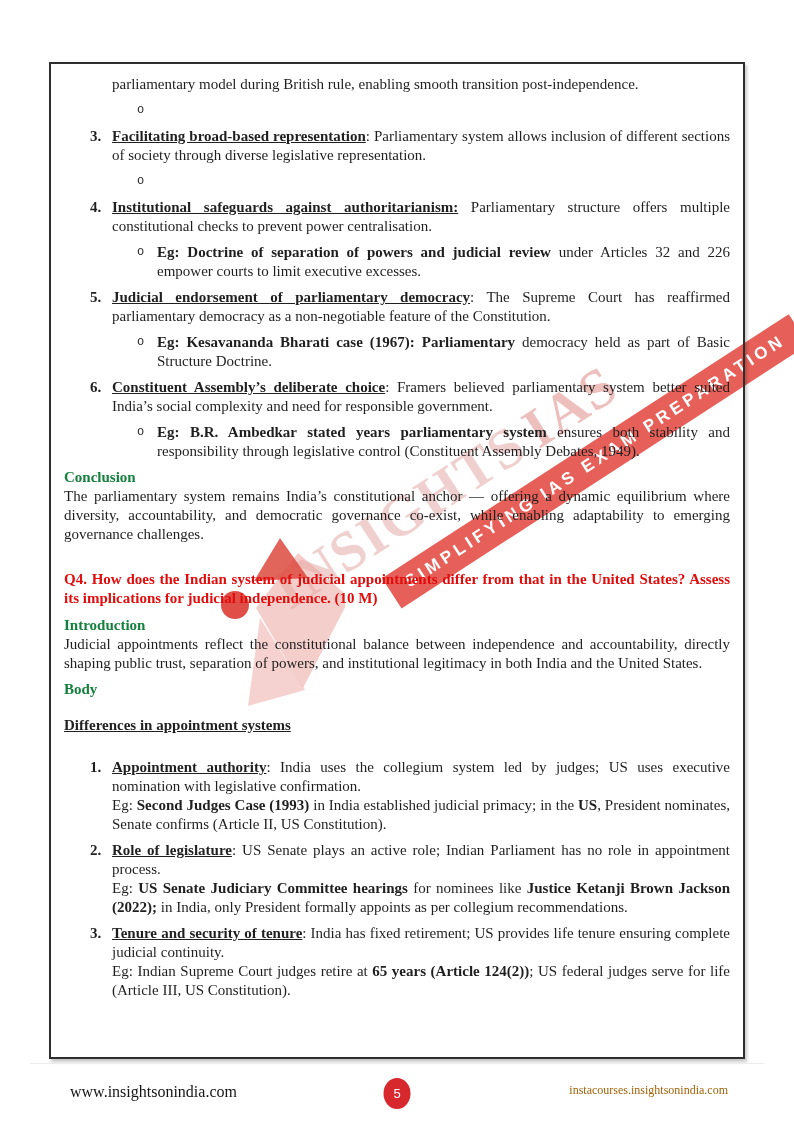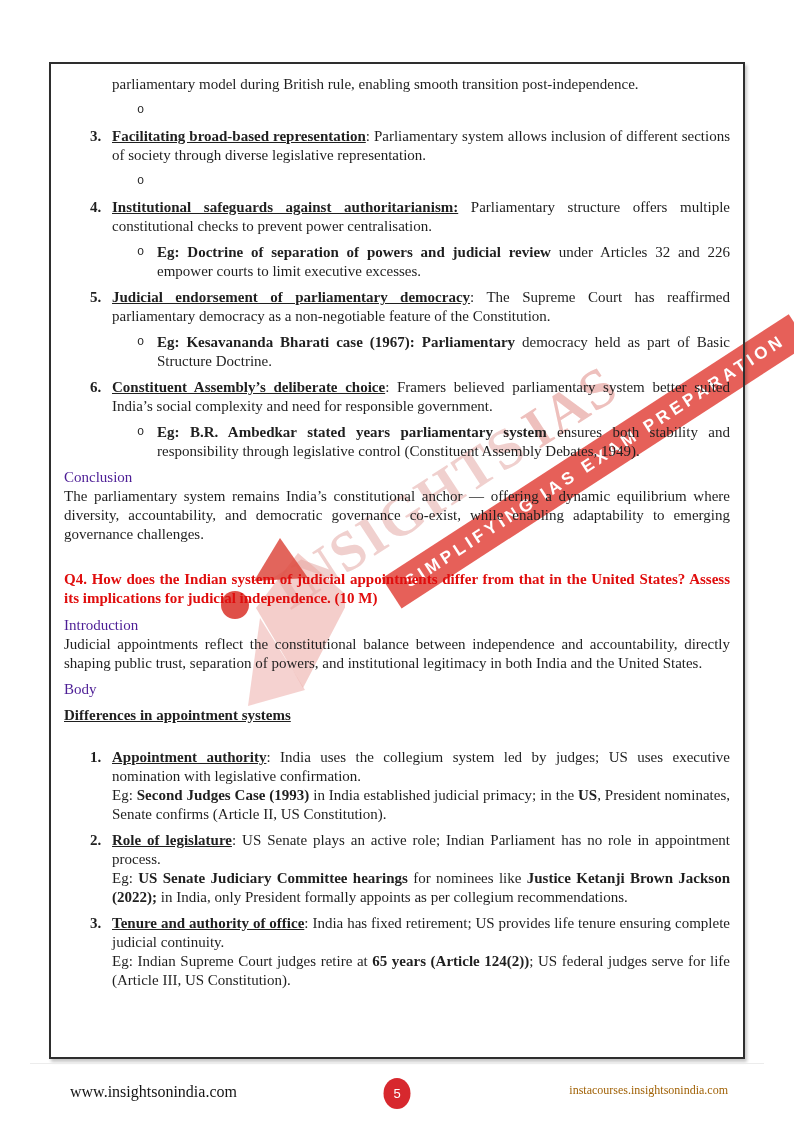--- a/index.html
+++ b/index.html
@@ -21,21 +21,21 @@
   .content{position:absolute;left:51px;top:64px;width:666px;z-index:1;
            padding:11px 12px 0 13px;font-size:15px;line-height:19px;text-align:justify;}
   .blk{margin-bottom:7px;}
   .cont{margin-left:48px;}
   .num-item{display:flex;margin-bottom:7px;}
   .num-item .num{flex:none;width:22px;margin-left:26px;font-weight:bold;}
   .num-item .txt{flex:1;}
   .sub{display:flex;margin-bottom:7px;}
   .sub .marker{flex:none;width:20px;margin-left:73px;font-family:"Liberation Mono",monospace;font-size:12px;}
   .sub .txt{flex:1;}
-  .rhead{color:#4c1d95;font-weight:normal;margin-bottom:0;}
+  .rhead{color:#15803d;font-weight:bold;margin-bottom:0;}
   .para{margin-bottom:7px;}
   .question{color:#e00d0d;font-weight:bold;margin-top:26px;margin-bottom:8px;}
   .uhead{font-weight:bold;text-decoration:underline;margin-bottom:23px;margin-top:2px;}
   .b{font-weight:bold;}
   .u{text-decoration:underline;}
   
   .footer-line{position:absolute;left:30px;right:30px;top:1063px;border-top:1px solid #ececec;}
   .footer{position:absolute;left:0;right:0;top:1072px;height:46px;z-index:1;}
   .footer .left-url{position:absolute;left:70px;top:11px;font-size:16px;color:#141414;}
   .footer .right-url{position:absolute;right:66px;top:11px;font-size:12px;color:#a16207;text-align:right;}
@@ -111,37 +111,37 @@
     </div>
 
     <div class="blk rhead">Conclusion</div>
     <div class="blk para"><span>The parliamentary system remains India’s constitutional anchor — offering a dynamic equilibrium where diversity, accountability, and democratic governance co-exist, while enabling adaptability to emerging governance challenges.</span></div>
 
     <div class="blk question"><span>Q4. How does the Indian system of judicial appointments differ from that in the United States? Assess its implications for judicial independence. (10 M)</span></div>
 
     <div class="blk rhead">Introduction</div>
     <div class="blk para"><span>Judicial appointments reflect the constitutional balance between independence and accountability, directly shaping public trust, separation of powers, and institutional legitimacy in both India and the United States.</span></div>
 
-    <div class="blk rhead" style="margin-bottom:7px;">Body</div>
+    <div class="blk rhead" style="margin-bottom:17px;">Body</div>
 
     <div class="uhead">Differences in appointment systems</div>
 
     <div class="num-item">
       <span class="num">1.</span>
       <div class="txt"><span class="b u">Appointment authority</span><span>: India uses the collegium system led by judges; US uses executive nomination with legislative confirmation.</span><br><span>Eg: </span><span class="b">Second Judges Case (1993)</span><span> in India established judicial primacy; in the </span><span class="b">US</span><span>, President nominates, Senate confirms (Article II, US Constitution).</span></div>
     </div>
 
     <div class="num-item">
       <span class="num">2.</span>
       <div class="txt"><span class="b u">Role of legislature</span><span>: US Senate plays an active role; Indian Parliament has no role in appointment process.</span><br><span>Eg: </span><span class="b">US Senate Judiciary Committee hearings</span><span> for nominees like </span><span class="b">Justice Ketanji Brown Jackson (2022);</span><span> in India, only President formally appoints as per collegium recommendations.</span></div>
     </div>
 
     <div class="num-item">
       <span class="num">3.</span>
-      <div class="txt"><span class="b u">Tenure and authority of office</span><span>: India has fixed retirement; US provides life tenure ensuring complete judicial continuity.</span><br><span>Eg: Indian Supreme Court judges retire at </span><span class="b">65 years (Article 124(2))</span><span>; US federal judges serve for life (Article III, US Constitution).</span></div>
+      <div class="txt"><span class="b u">Tenure and security of tenure</span><span>: India has fixed retirement; US provides life tenure ensuring complete judicial continuity.</span><br><span>Eg: Indian Supreme Court judges retire at </span><span class="b">65 years (Article 124(2))</span><span>; US federal judges serve for life (Article III, US Constitution).</span></div>
     </div>
   </div>
 
   <div class="footer-line"></div>
   <div class="footer">
     <span class="left-url">www.insightsonindia.com</span>
     <span class="page-badge">5</span>
     <span class="right-url">instacourses.insightsonindia.com</span>
   </div>
 

